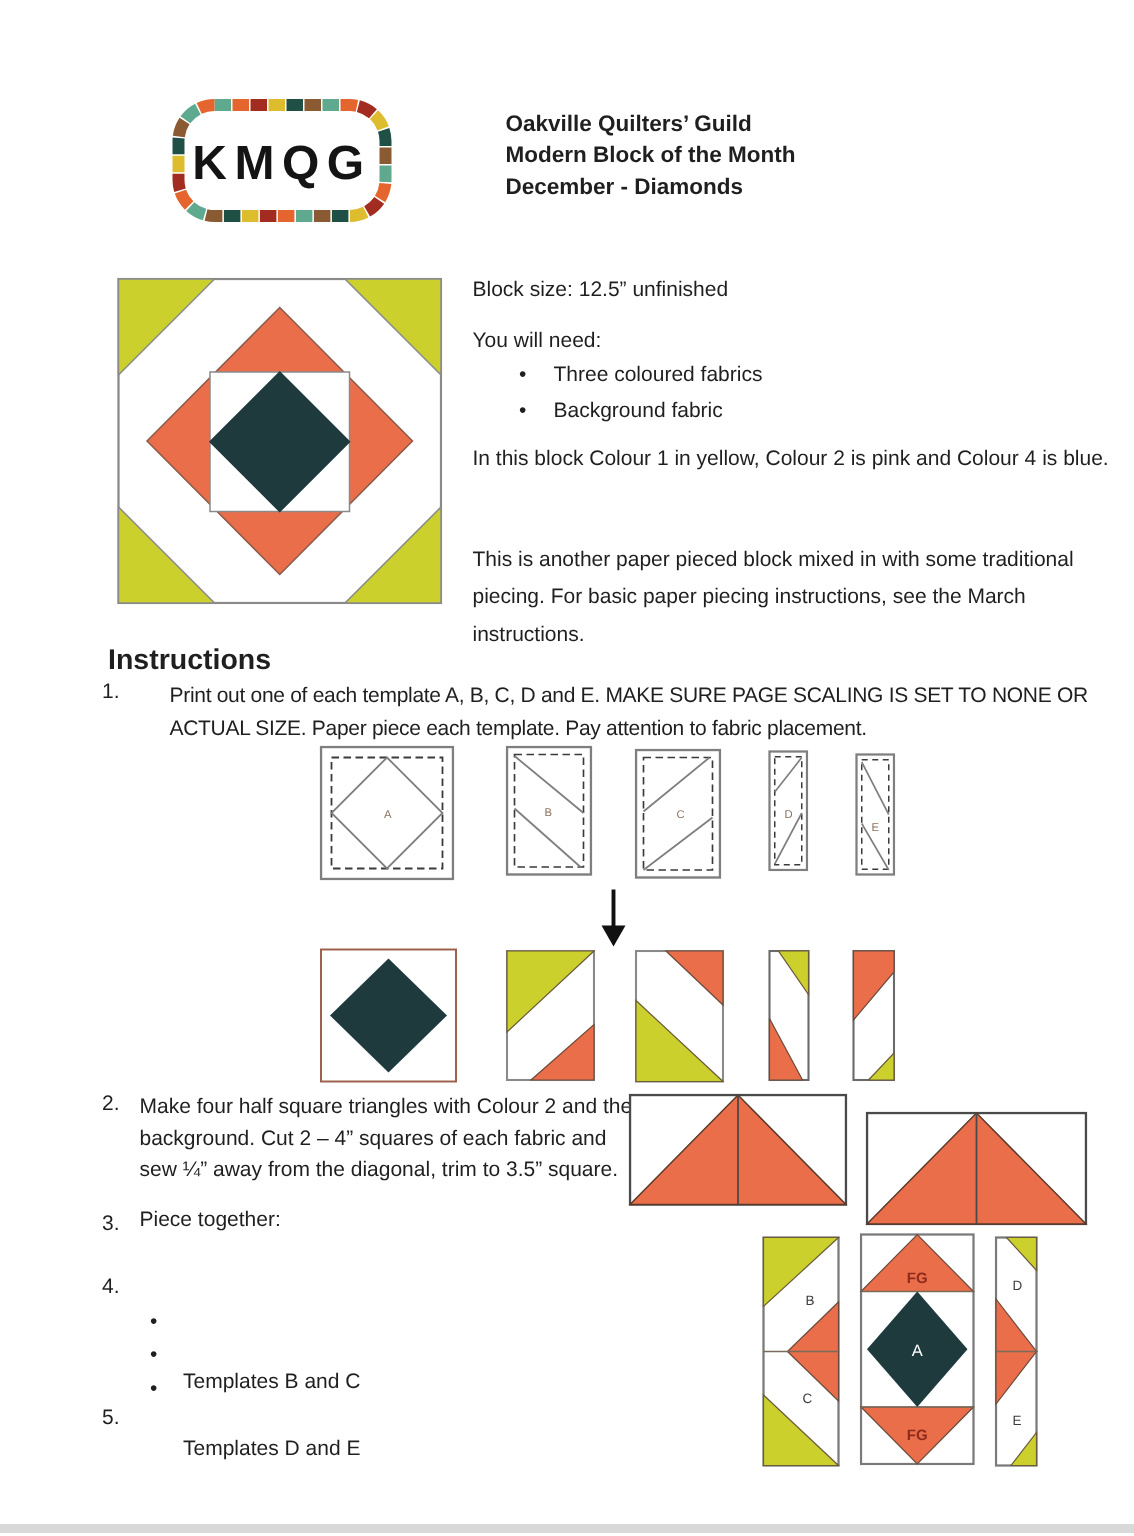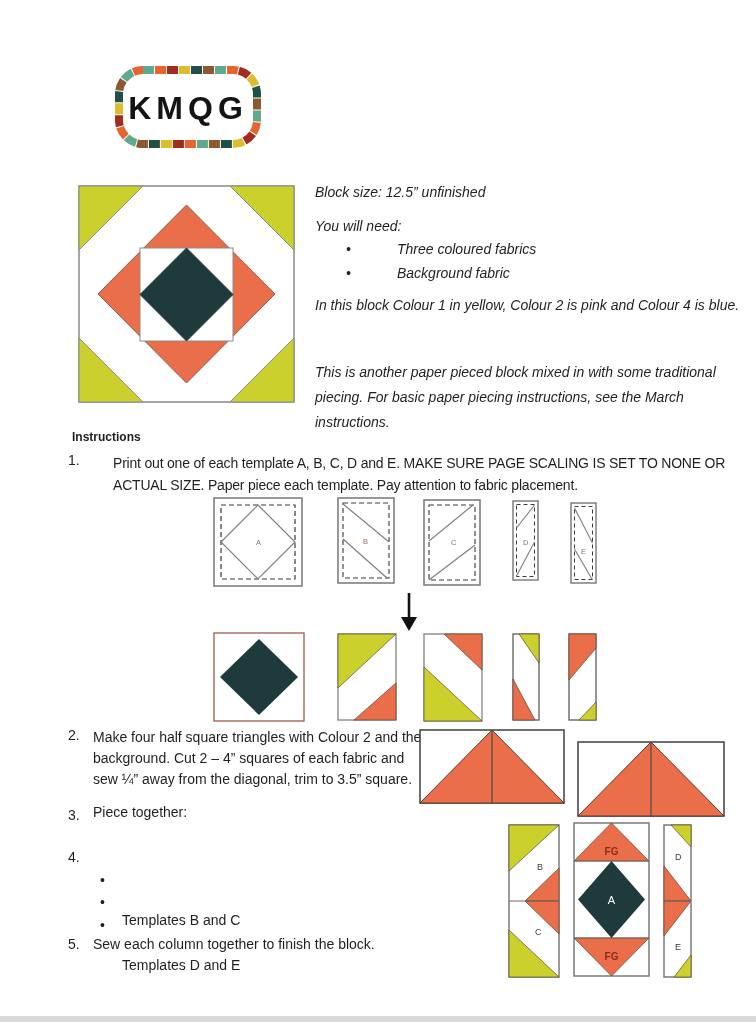--- a/index.html
+++ b/index.html
@@ -2,27 +2,27 @@
 <html><head>
 <meta charset="utf-8">
 <style>
   * { margin:0; padding:0; box-sizing:border-box; }
   body { background:#ffffff; font-family:"Liberation Sans", sans-serif; color:#1f1f1f; }
   .page { position:relative; width:756px; height:1024px; background:#ffffff; overflow:hidden; }
   .abs { position:absolute; }
 
   .hdr { left:337px; top:72px; font-weight:bold; font-size:15px; line-height:21px; }
 
-  .txt { font-size:14px; line-height:25px;font-style:italic; }
+  .txt { font-size:14px; line-height:25px; }
   .intro { left:315px; width:442px; }
-  .bullet-row { display:flex;gap:28px; }
+  .bullet-row { display:flex; }
   .bullet-row .dot { width:14px; margin-left:31px; margin-right:9px; }
   .bullet-row .dot::before { content:"•"; }
 
-  .h-instructions { left:72px; top:430px; font-weight:bold; font-size:12px; }
+  .h-instructions { left:72px; top:430px; font-weight:bold; font-size:19px; }
 
   .step-num { left:68px; width:22px; font-size:14px; }
   .step-txt { left:93px; font-size:14px; }
   .s1 { line-height:22px; letter-spacing:-0.2px; width:655px; }
   .s2 { line-height:21px; width:338px; }
   .sub-bullet-dot { left:100px; font-size:14px; }
   .sub-bullet-txt { left:122px; font-size:14px;margin-top:40px; }
 
   .logo-svg { left:113px; top:64px; }
   .logo-text { font-family:"Liberation Sans", sans-serif; font-weight:bold; letter-spacing:5px; }
@@ -44,20 +44,25 @@
       <rect x="6" y="6" width="138" height="74" rx="24" stroke="#5fa98f" stroke-dasharray="11 61" stroke-dashoffset="0"></rect>
       <rect x="6" y="6" width="138" height="74" rx="24" stroke="#e4652d" stroke-dasharray="11 61" stroke-dashoffset="-12"></rect>
       <rect x="6" y="6" width="138" height="74" rx="24" stroke="#a32c20" stroke-dasharray="11 61" stroke-dashoffset="-24"></rect>
       <rect x="6" y="6" width="138" height="74" rx="24" stroke="#ddbc2e" stroke-dasharray="11 61" stroke-dashoffset="-36"></rect>
       <rect x="6" y="6" width="138" height="74" rx="24" stroke="#205045" stroke-dasharray="11 61" stroke-dashoffset="-48"></rect>
       <rect x="6" y="6" width="138" height="74" rx="24" stroke="#8a5a33" stroke-dasharray="11 61" stroke-dashoffset="-60"></rect>
     </g>
     <text class="logo-text" x="75" y="55" text-anchor="middle" font-size="32" fill="#141414">KMQG</text>
   </svg>
 
+  <div class="abs hdr">
+    <div>Oakville Quilters’ Guild</div>
+    <div>Modern Block of the Month</div>
+    <div>December - Diamonds</div>
+  </div>
 
   <svg class="abs" style="left:78px; top:185px;" width="217" height="218" viewBox="0 0 217 218">
     <rect x="1" y="1" width="215" height="216" fill="#ffffff" stroke="#8a8a8a" stroke-width="1.5"></rect>
     <g fill="#cbd02c" stroke="#8a8a8a" stroke-width="1">
       <path d="M1,1 L65,1 L1,65 Z"></path>
       <path d="M216,1 L216,65 L152,1 Z"></path>
       <path d="M216,217 L152,217 L216,153 Z"></path>
       <path d="M1,217 L1,153 L65,217 Z"></path>
     </g>
     <path d="M108.5,20 L197,109 L108.5,198 L20,109 Z" fill="#eb6e4b" stroke="#8a5a4a" stroke-width="1"></path>
@@ -160,21 +165,20 @@
   </svg>
 
   <div class="abs step-num" style="top:849px;">4.</div>
   <div class="abs step-txt" style="top:804px;">Piece together:</div>
   <div class="abs sub-bullet-dot" style="top:872px;">•</div>
   <div class="abs sub-bullet-txt" style="top:872px;">Templates B and C</div>
   <div class="abs sub-bullet-dot" style="top:894px;">•</div>
   <div class="abs sub-bullet-dot" style="top:917px;">•</div>
   <div class="abs sub-bullet-txt" style="top:917px;">Templates D and E</div>
   <div class="abs step-num" style="top:936px;">5.</div>
-  <div class="abs step-txt" style="top:936px;">Sew each column together to finish the block.</div>
 
   <svg class="abs" style="left:508px; top:824px;" width="52" height="154" viewBox="0 0 52 154">
     <rect x="1" y="1" width="50" height="152" fill="#fff" stroke="#7a7a7a" stroke-width="1.5"></rect>
     <path d="M1,1 L51,1 L1,47 Z" fill="#cbd02c" stroke="#6b5b3b" stroke-width="0.8"></path>
     <path d="M51,44 L51,77 L17,77 Z" fill="#eb6e4b" stroke="#6b4b3b" stroke-width="0.8"></path>
     <path d="M17,77 L51,77 L51,110 Z" fill="#eb6e4b" stroke="#6b4b3b" stroke-width="0.8"></path>
     <path d="M1,106 L51,153 L1,153 Z" fill="#cbd02c" stroke="#6b5b3b" stroke-width="0.8"></path>
     <line x1="1" y1="77" x2="51" y2="77" stroke="#7a6a5a" stroke-width="1"></line>
     <text class="asm-label" x="29" y="46">B</text>
     <text class="asm-label" x="27" y="111">C</text>

